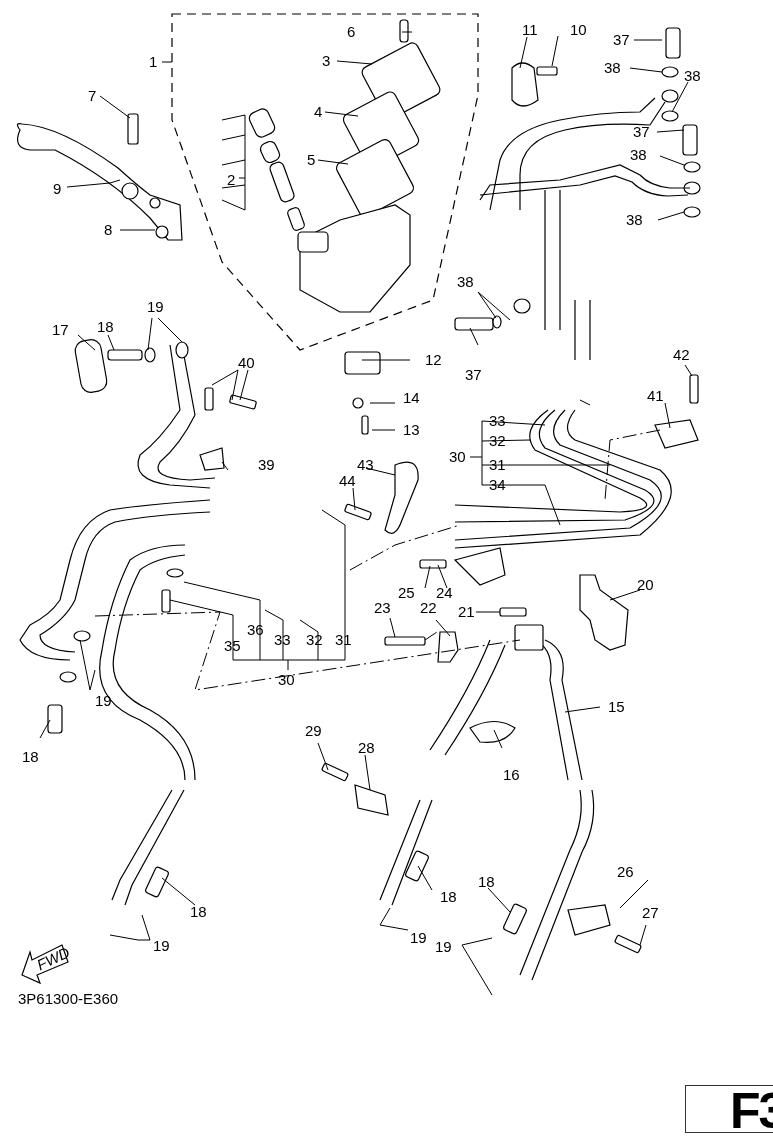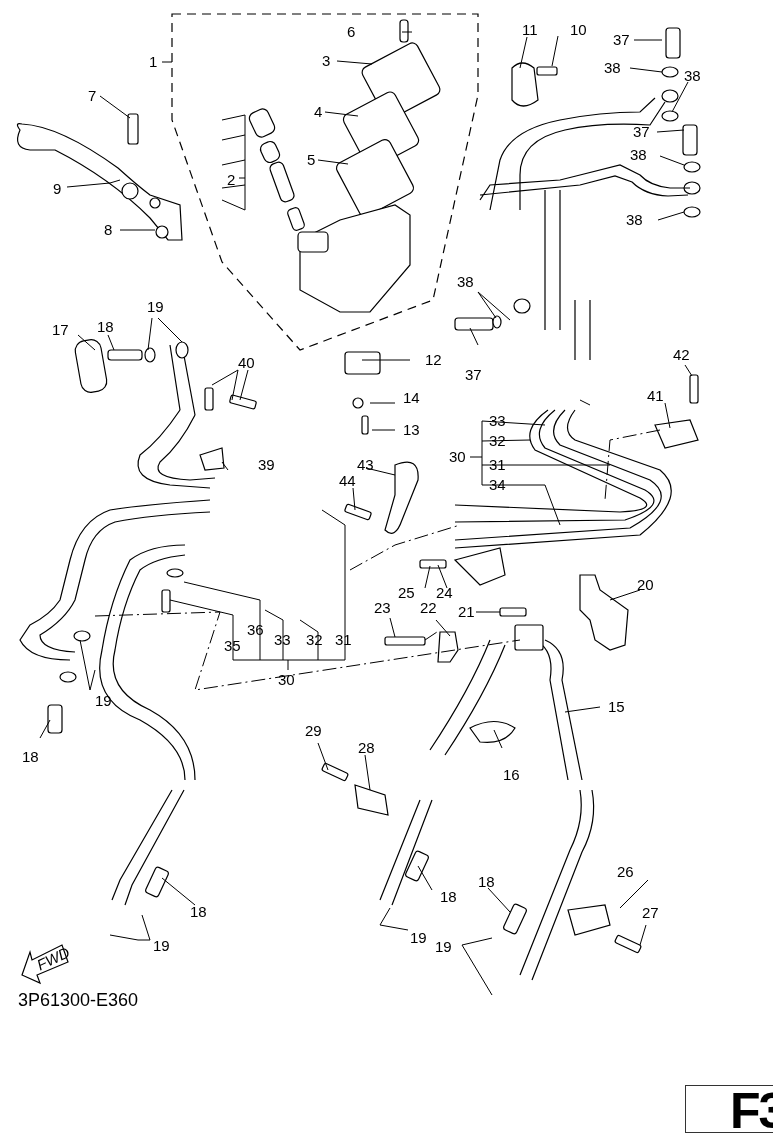--- a/index.html
+++ b/index.html
@@ -5,21 +5,21 @@
   html, body { margin: 0; padding: 0; background: #ffffff; }
   body { width: 773px; height: 1146px; position: relative; overflow: hidden;
          font-family: "Liberation Sans", sans-serif; color: #000; }
   svg#diagram { position: absolute; left: 0; top: 0; }
   .lbl { font-family: "Liberation Sans", sans-serif; font-size: 15px; fill: #000; }
   .ln { stroke: #000; stroke-width: 1; fill: none; }
   .part { stroke: #000; stroke-width: 1.2; fill: #fff; }
   .hose { stroke: #000; stroke-width: 1.2; fill: none; }
   .dash { stroke: #000; stroke-width: 1.2; fill: none; stroke-dasharray: 9 6; }
   .dashdot { stroke: #000; stroke-width: 1; fill: none; stroke-dasharray: 14 4 2 4; }
-  #ref-code { position: absolute; left: 18px; top: 990px; font-size: 18px; }
+  #ref-code { position: absolute; left: 18px; top: 990px; font-size: 15px; }
   #page-box { position: absolute; left: 685px; top: 1085px; width: 95px; height: 48px;
               border: 1.5px solid #333; box-sizing: border-box; }
   #page-box span { position: absolute; left: 44px; top: -4px; font-size: 50px;
                    font-weight: bold; letter-spacing: -2px; }
 </style>
 </head>
 <body>
 
 <svg id="diagram" width="773" height="1146" viewBox="0 0 773 1146" xmlns="http://www.w3.org/2000/svg">
 

